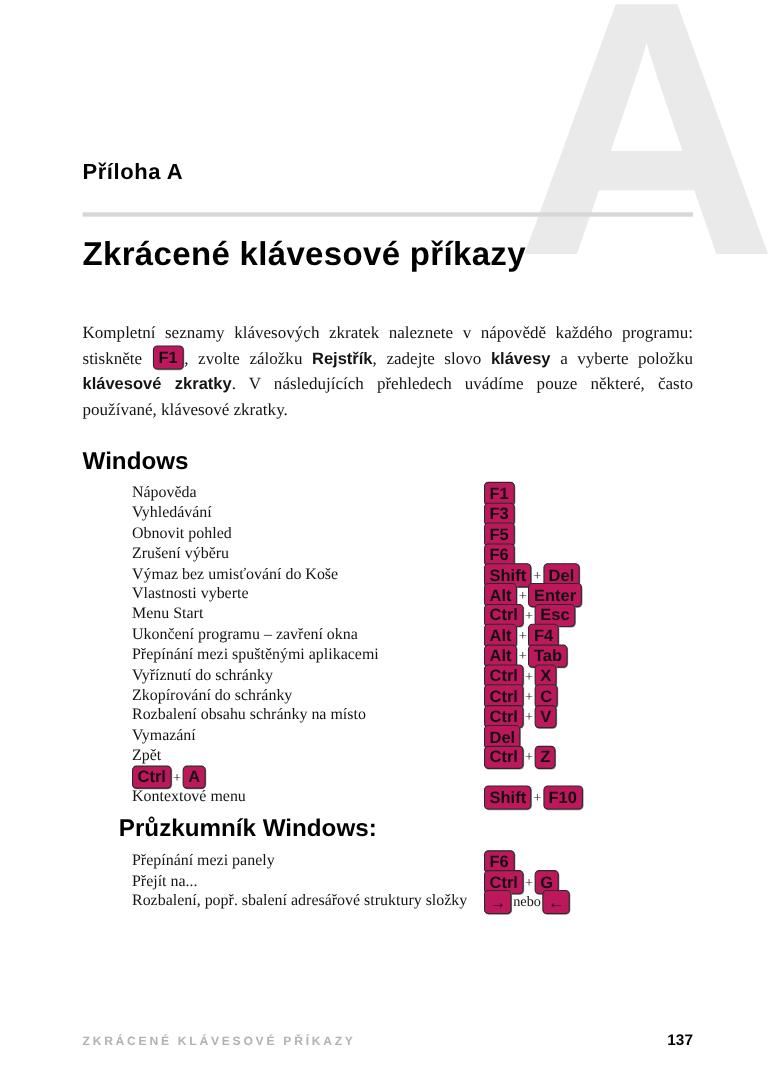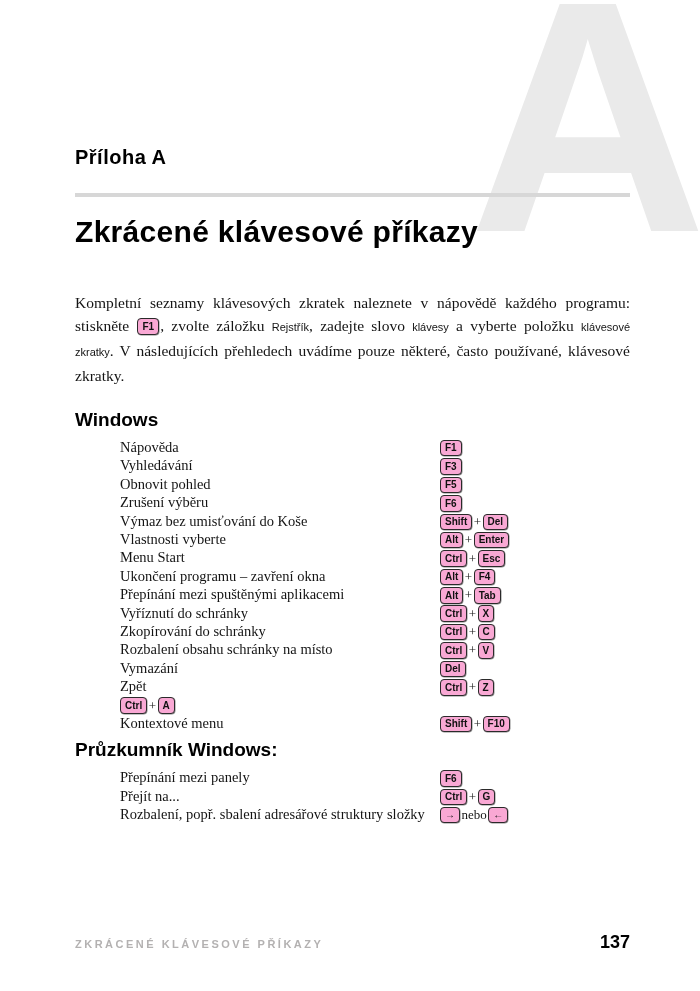--- a/index.html
+++ b/index.html
@@ -57,31 +57,31 @@
   }
   .intro {
     margin-top: 42px;
     font-size: 15.5px;
     line-height: 23px;
     text-align: justify;
     color: #141414;
   }
   .b-sans {
     font-family: "Liberation Sans", sans-serif;
-    font-weight: normal;
-    font-size: 11px;
+    font-weight: bold;
+    font-size: 15px;
   }
   .section-title {
     font-family: "Liberation Sans", sans-serif;
     font-weight: bold;
-    font-size: 19px;
+    font-size: 22px;
     color: #000;
   }
   .section-title.first { margin-top: 22px; }
-  .section-title.next { margin-top: 4px; }
+  .section-title.next { margin-top: 4px; margin-left: 33px; }
   .rows { margin-top: 8px; margin-bottom: 6px; }
   .row {
     display: flex;
     height: 18.4px;
     padding-left: 45px;
     font-size: 14.5px;
   }
   .row-label {
     width: 320px;
     flex: 0 0 320px;
@@ -90,27 +90,27 @@
     color: #141414;
   }
   .row-keys {
     display: inline-flex;
     align-items: center;
     white-space: nowrap;
   }
   .key {
     display: inline-block;
     font-family: "Liberation Sans", sans-serif;
-    font-size: 10px;
+    font-size: 15px;
     font-weight: bold;
     line-height: 1;
     padding: 2.5px 4px 2px;
     border: 1.2px solid #2a2a2a;
     border-radius: 4px;
-    background: #f9a8d4;
+    background: #be185d;
     box-shadow: 0.5px 0.5px 0 #8a8a8a;
     color: #111;
     vertical-align: 1px;
   }
   .intro .key { margin: 0 1px; vertical-align: 1.5px; }
   .joiner {
     display: inline-block;
     padding: 0 1.5px;
     font-size: 13px;
     color: #141414;
@@ -128,21 +128,21 @@
   .footer-running {
     font-family: "Liberation Sans", sans-serif;
     font-weight: bold;
     font-size: 11px;
     letter-spacing: 2.5px;
     color: #b3b1b1;
   }
   .footer-page {
     font-family: "Liberation Sans", sans-serif;
     font-weight: bold;
-    font-size: 18px;
+    font-size: 14px;
     color: #000;
   }
 </style>
 </head>
 <body>
 
 <div class="page">
   <div class="watermark">A</div>
 
   <div class="content">

